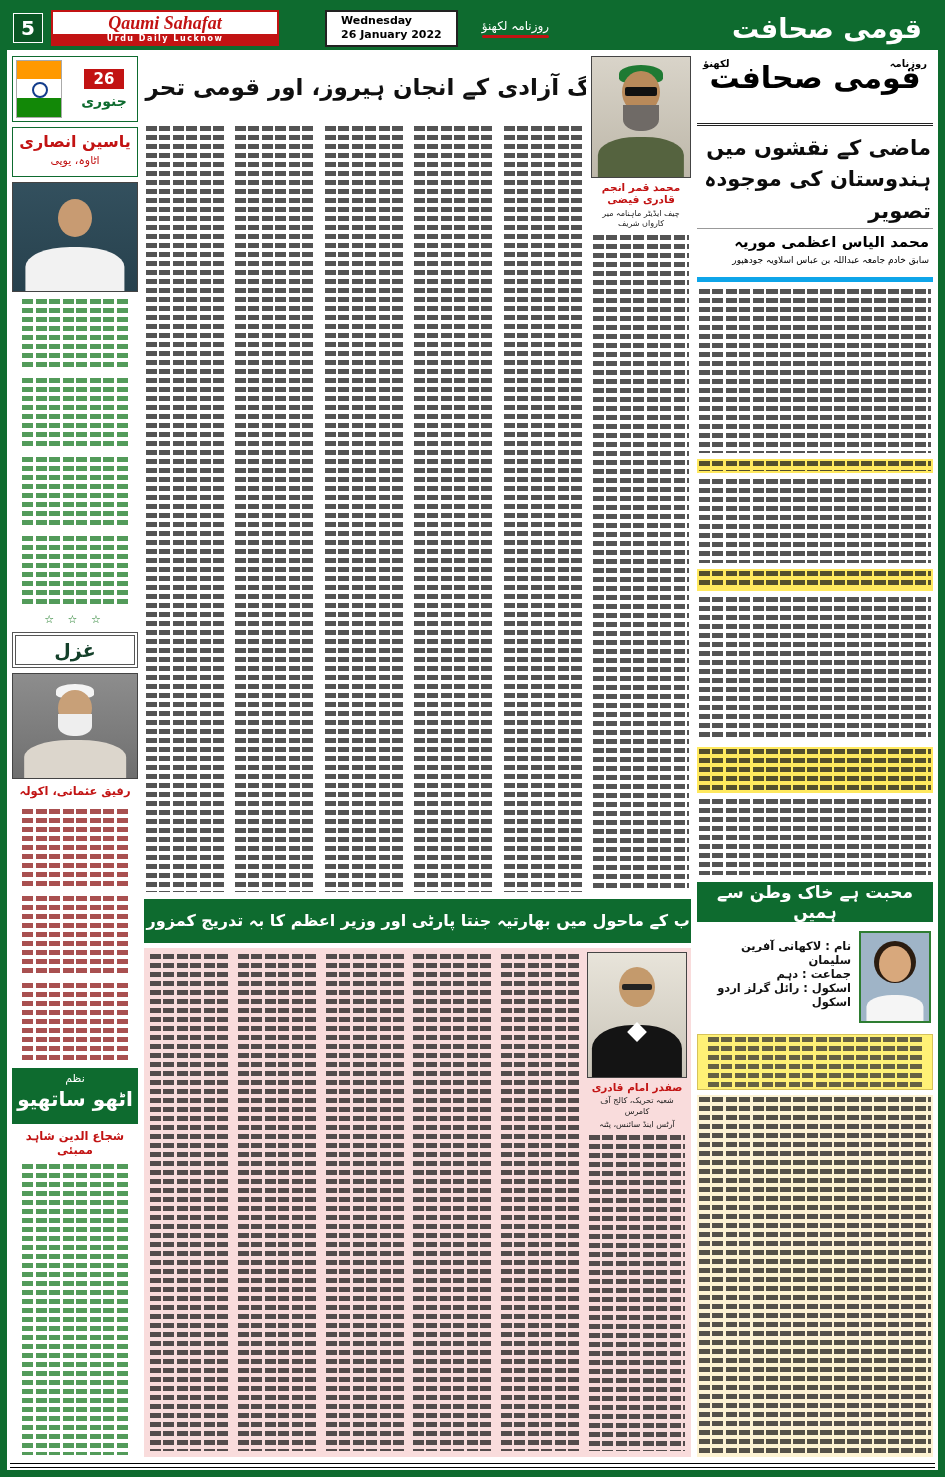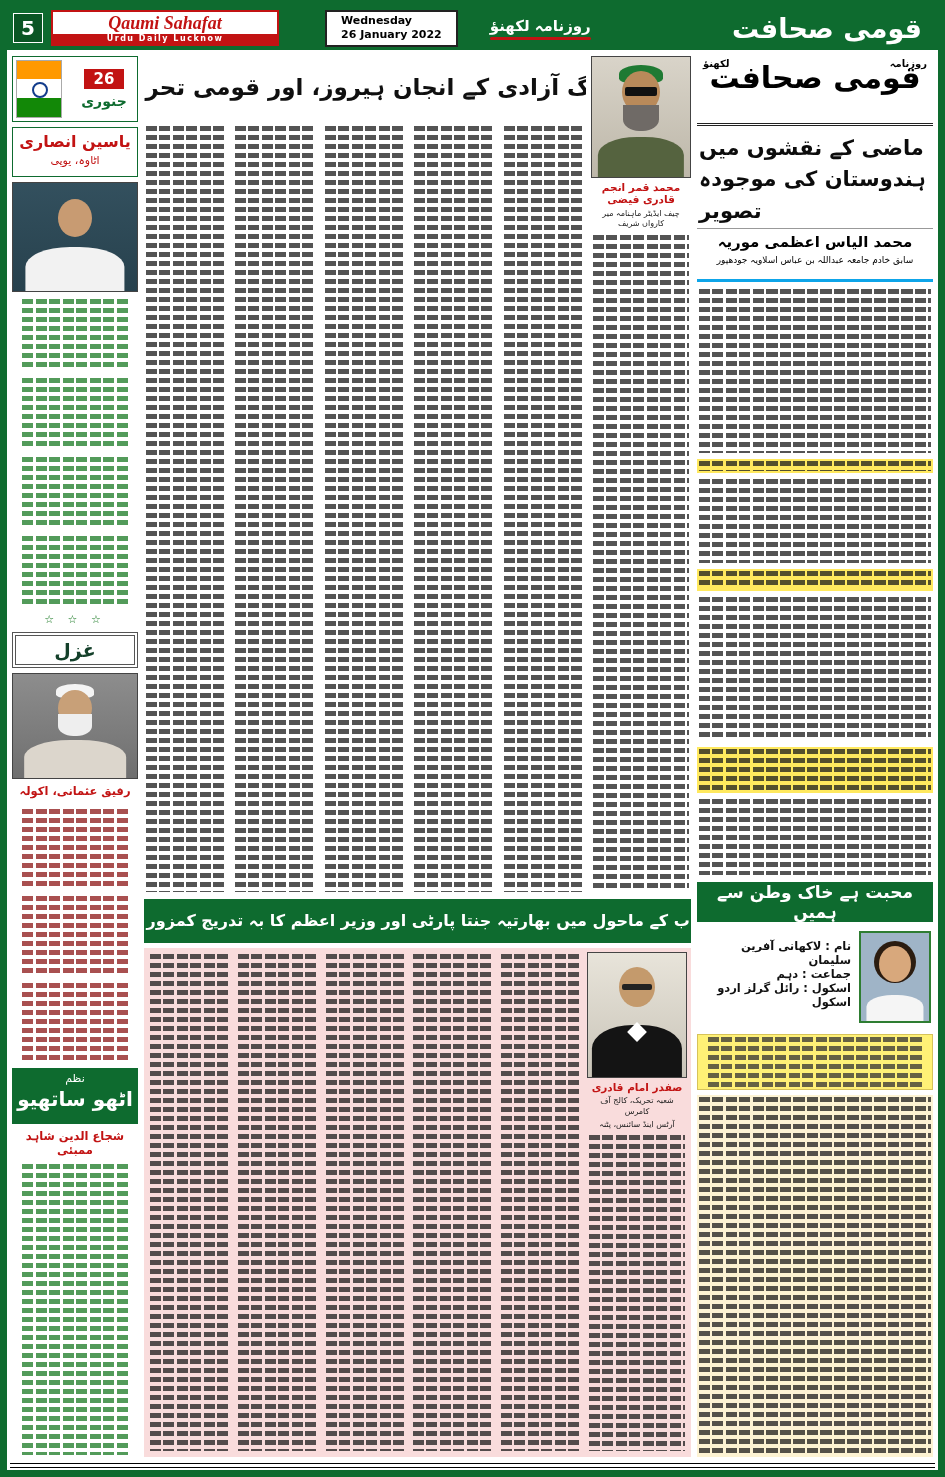--- a/index.html
+++ b/index.html
@@ -13,21 +13,21 @@
 
   
   .masthead{flex:0 0 40px;background:var(--green);display:flex;align-items:center;gap:8px;padding:3px 6px;color:#fff}
   .pageno{width:30px;height:30px;border:1px solid #fff;background:var(--dgreen);display:flex;align-items:center;justify-content:center;
           font-size:20px;font-weight:bold}
   .logo-box{background:#fff;border:2px solid var(--red);width:228px;text-align:center;line-height:1;padding-top:2px}
   .logo-en{color:var(--red);font-family:"Liberation Serif",serif;font-style:italic;font-weight:bold;font-size:18px}
   .logo-sub{background:var(--red);color:#fff;font-size:8px;font-weight:bold;letter-spacing:1.5px;margin-top:2px;padding:1px 0}
   .date-box{background:#fff;color:#000;border:2px solid #222;font-weight:bold;font-size:11px;
             line-height:1.3;padding:2px 14px;margin-left:38px}
-  .urdu-small{direction:rtl;text-align:center;font-size:15px;font-weight:bold;margin-left:24px}
+  .urdu-small{direction:rtl;text-align:center;font-size:12px;font-weight:normal;margin-left:16px}
   .urdu-small .bar{height:3px;background:var(--red);margin-top:2px;border-radius:2px}
   .spacer{flex:1}
   .urdu-main{direction:rtl;font-size:27px;font-weight:bold;margin-right:10px}
 
   
   .content{flex:1;display:flex;gap:6px;padding:6px 5px;min-height:0}
   .bottom-rule{flex:0 0 5px;border-top:1px solid #000;border-bottom:1px solid #000;margin:0 3px 2px 3px}
 
   
   .fill{position:relative}
@@ -89,23 +89,23 @@
            white-space:nowrap;overflow:hidden;padding:0 6px}
   .article2{flex:1;background:var(--pink);display:flex;gap:5px;padding:4px;min-height:0}
   .a2-left{flex:1;display:flex;gap:5px;min-width:0}
 
   
   .right-col{flex:0 0 236px;display:flex;flex-direction:column;gap:5px;min-height:0}
   .rc-mast{flex:0 0 70px;position:relative;border-bottom:3px double #222;text-align:center;padding:4px;direction:rtl}
   .rc-mast .main{font-size:30px;font-weight:bold;line-height:1.2}
   .rc-mast .sm-r{position:absolute;right:6px;top:2px;font-size:10px;font-weight:bold}
   .rc-mast .sm-l{position:absolute;left:6px;top:2px;font-size:10px;font-weight:bold}
-  .rc-headline{flex:0 0 92px;direction:rtl;text-align:left;font-size:21px;font-weight:bold;line-height:1.5;
+  .rc-headline{flex:0 0 92px;direction:rtl;text-align:right;font-size:21px;font-weight:bold;line-height:1.5;
                overflow:hidden;padding:2px;color:#0c0c0c}
-  .rc-author{flex:0 0 54px;text-align:center;border-top:1px solid #999;border-bottom:3px solid #0ea5e9;padding:4px;direction:rtl}
+  .rc-author{flex:0 0 54px;text-align:right;border-top:1px solid #999;border-bottom:5px solid #0ea5e9;padding:4px;direction:rtl}
   .rc-author .nm{font-size:15px;font-weight:bold}
   .rc-author .sb{font-size:9px;margin-top:4px}
   .rc-body{flex:0 0 590px;display:flex;flex-direction:column;gap:4px;color:#1c1c1c;min-height:0}
   .hl{background:var(--yellow)}
   .rc-banner{flex:0 0 36px;font-size:17px;display:flex;align-items:center;justify-content:center}
   .student{flex:0 0 102px;direction:rtl;display:flex;gap:8px;padding:4px 2px;align-items:flex-start}
   .student .info{flex:1;display:flex;flex-direction:column;font-size:11.5px;font-weight:bold;padding-top:8px;color:#111}
   .yellow-box{flex:0 0 56px;background:#fff176;border:1px solid #d6c35a;color:#333}
   .cream-fill{flex:1;background:var(--cream);color:#1c1c1c}
 </style>

